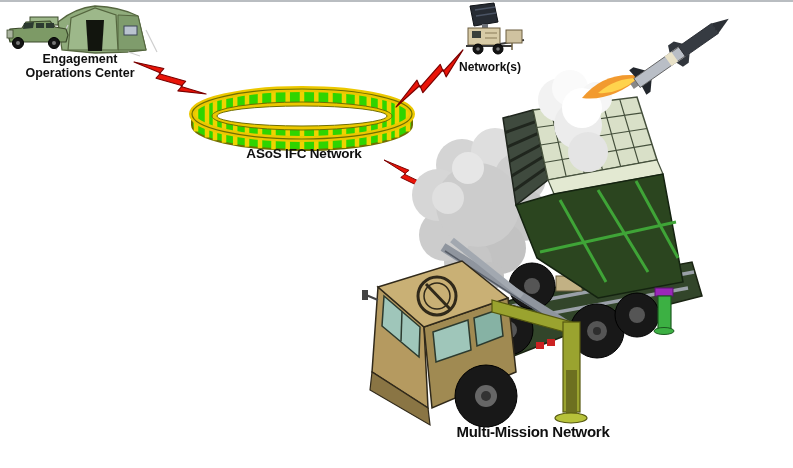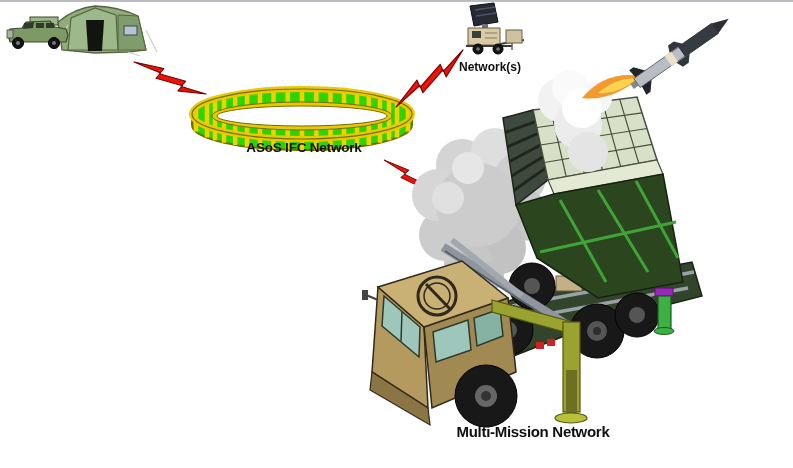--- a/index.html
+++ b/index.html
@@ -8,21 +8,21 @@
     font-family:"Liberation Sans",sans-serif;
   }
   .top-edge{position:absolute;left:0;top:0;width:793px;height:2px;background:#b9bdc1;}
   svg{position:absolute;left:0;top:0;}
   .lbl{
     position:absolute;font-weight:bold;color:#0f0f0f;text-align:center;
     font-family:"Liberation Sans",sans-serif;white-space:nowrap;
   }
   #lbl-eoc{left:6px;top:52px;width:148px;font-size:12.5px;line-height:14px;}
   #lbl-sensors{left:448px;top:60px;width:84px;font-size:12px;}
-  #lbl-network{left:224px;top:140px;width:160px;font-size:13.5px;letter-spacing:-0.2px;}
+  #lbl-network{left:224px;top:146px;width:160px;font-size:13.5px;letter-spacing:-0.2px;}
   #lbl-launcher{left:428px;top:423px;width:210px;font-size:15px;letter-spacing:-0.3px;}
 </style>
 </head>
 <body>
 
 <div class="stage">
   <div class="top-edge"></div>
 
   <svg width="793" height="468" viewBox="0 0 793 468">
 
@@ -208,16 +208,20 @@
         <ellipse cx="571" cy="418" rx="16" ry="5" fill="#b7c23a" stroke="#55580f" stroke-width="1.2"></ellipse>
       </g>
       <g>
         <rect x="655" y="288" width="18" height="8" fill="#9a27b8" stroke="#5a1470" stroke-width="1"></rect>
         <rect x="658" y="296" width="13" height="33" fill="#3cb043" stroke="#1c5a20" stroke-width="1.2"></rect>
         <ellipse cx="664" cy="331" rx="10" ry="3.5" fill="#3cb043" stroke="#1c5a20" stroke-width="1"></ellipse>
       </g>
     </g>
   </svg>
 
+  <div class="lbl" id="lbl-eoc">
+    <div>Engagement</div>
+    <div>Operations Center</div>
+  </div>
   <div class="lbl" id="lbl-sensors">Network(s)</div>
   <div class="lbl" id="lbl-network">ASoS IFC Network</div>
   <div class="lbl" id="lbl-launcher">Multi-Mission Network</div>
 </div>
 
 </body></html>

